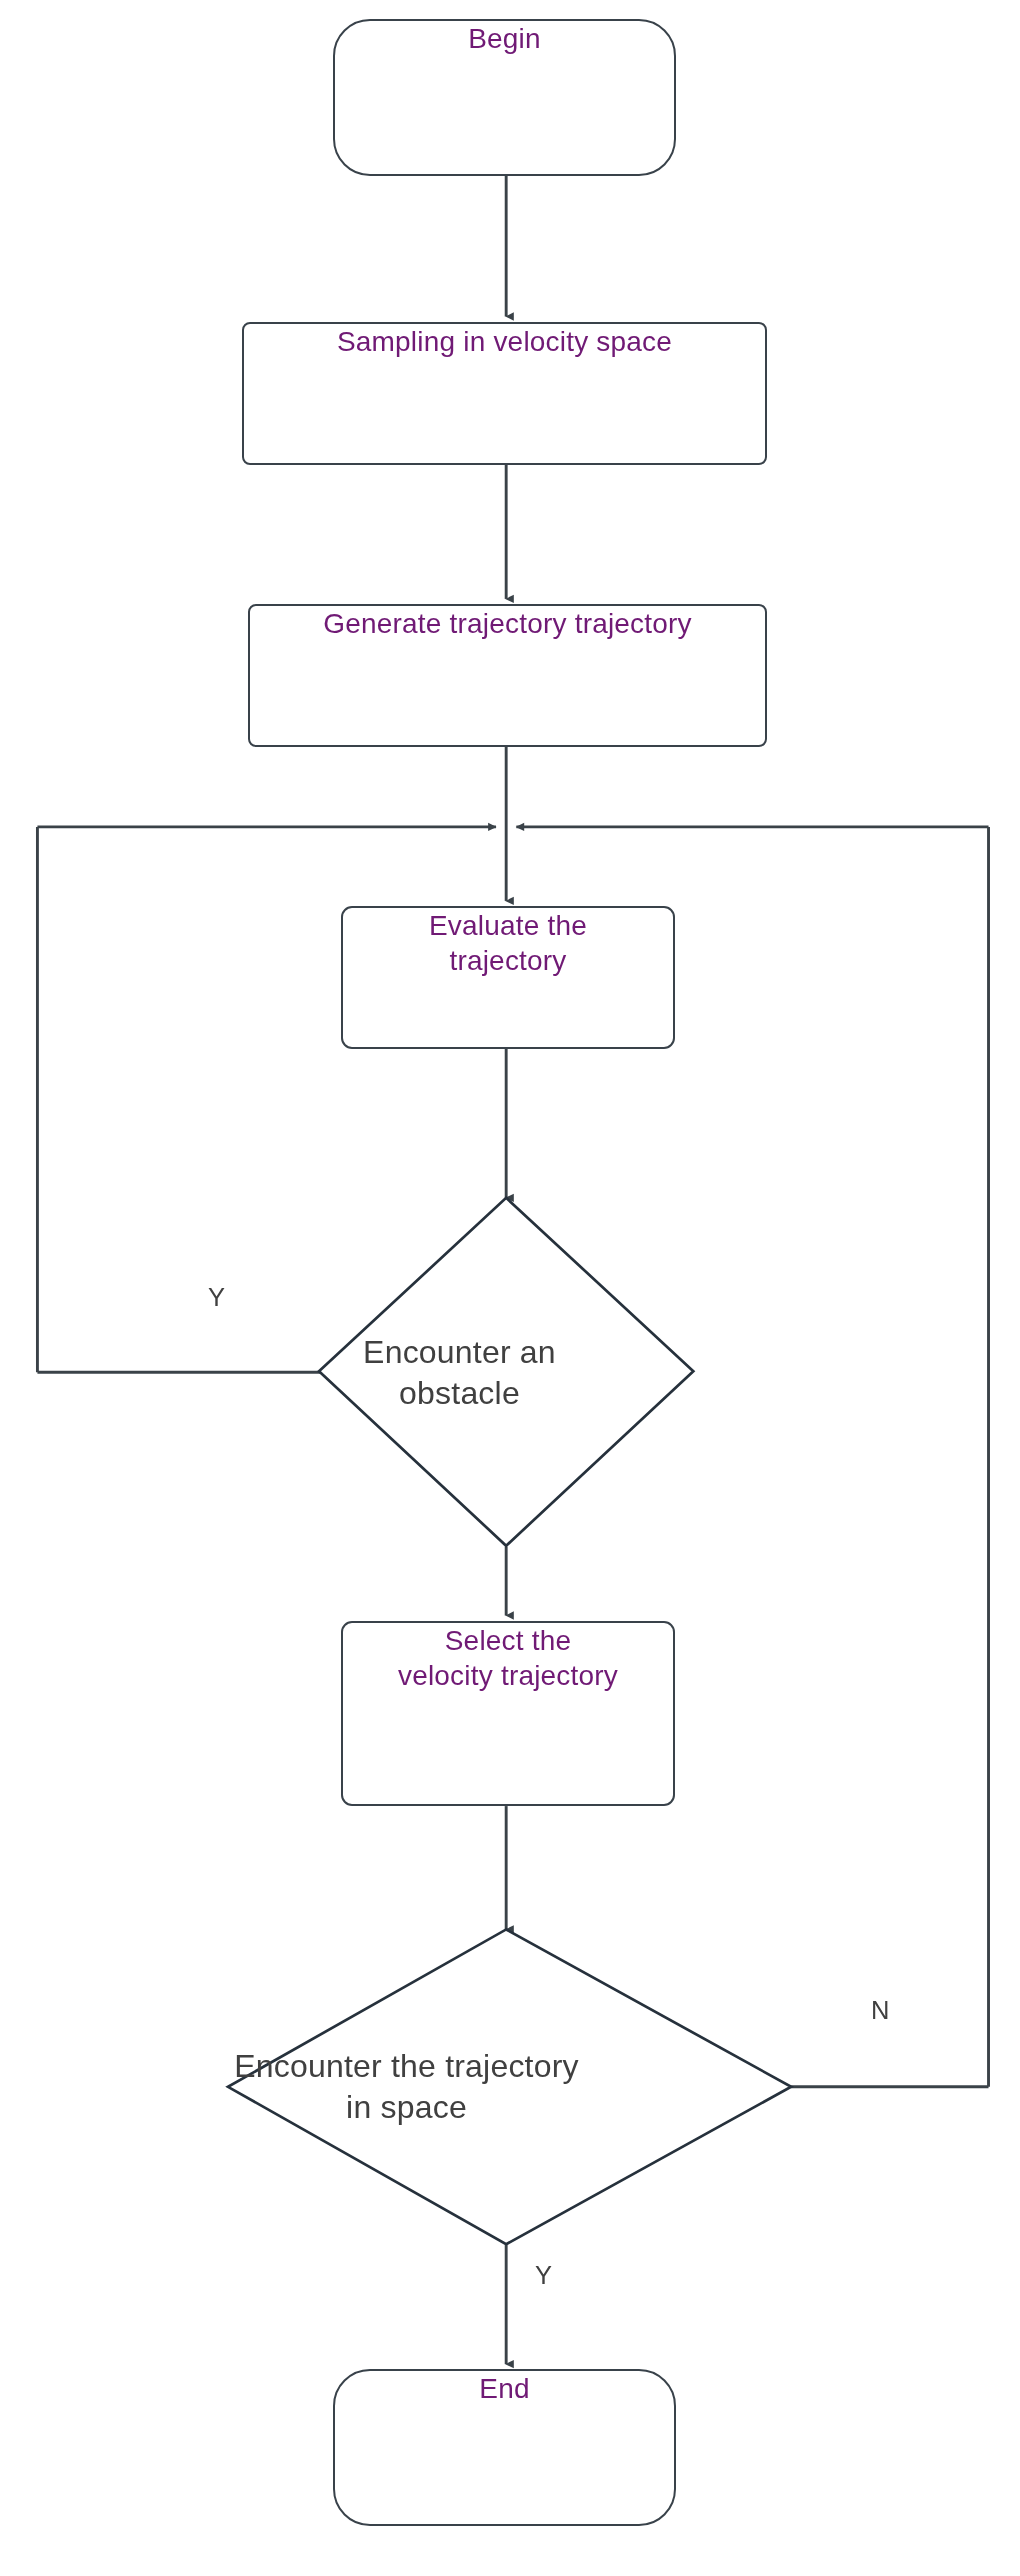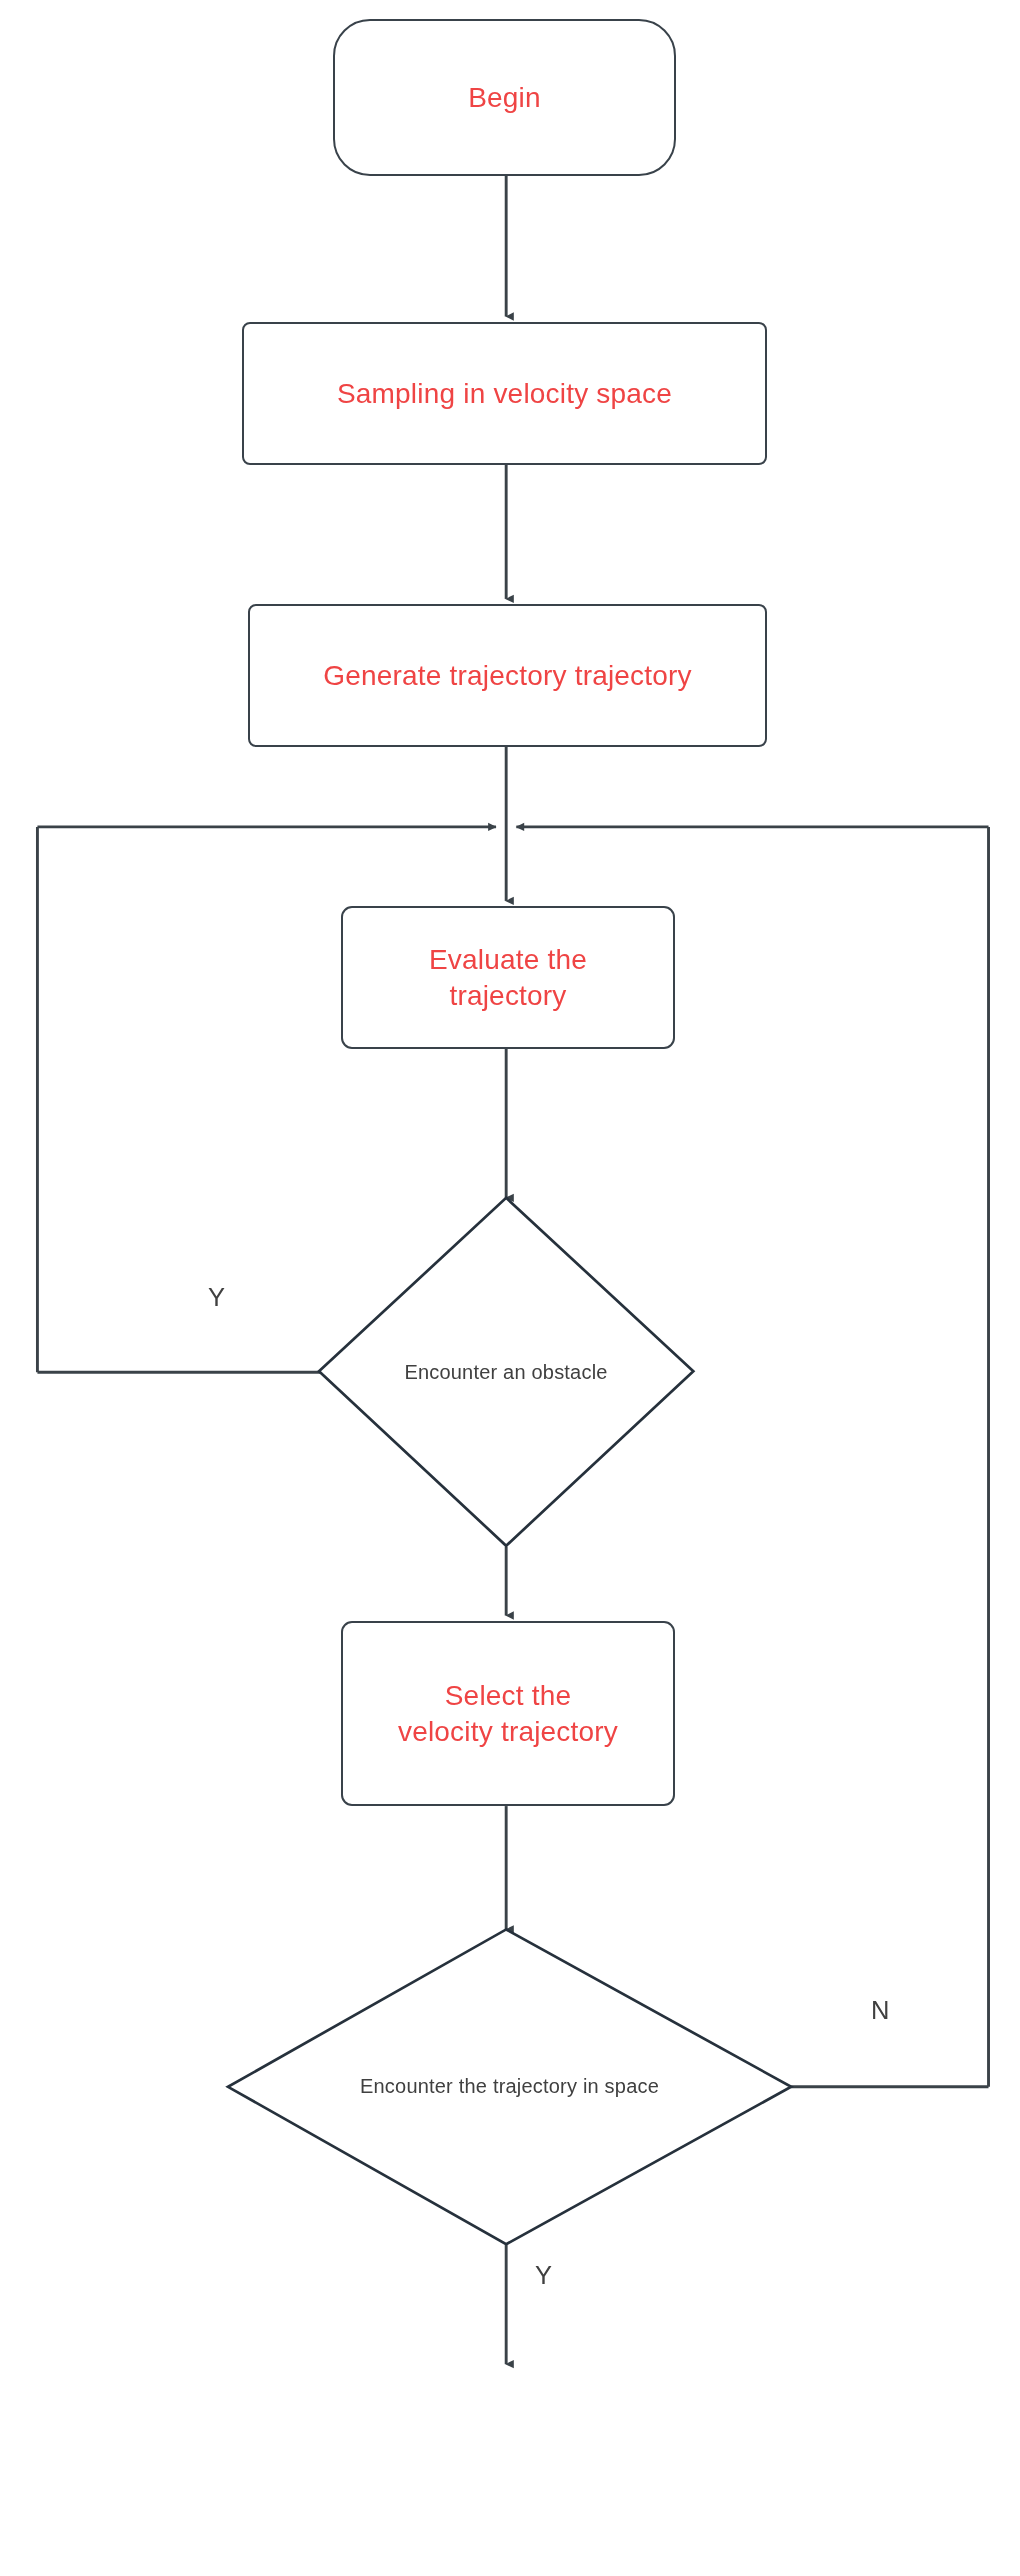--- a/index.html
+++ b/index.html
@@ -23,24 +23,24 @@
     left: 0;
     top: 0;
     width: 1020px;
     height: 2576px;
     pointer-events: none;
   }
   .node {
     position: absolute;
     box-sizing: border-box;
     display: flex;
-    align-items: center;
+    align-items: flex-start;
     justify-content: center;
     text-align: center;
-    color: #ef4444;
+    color: #701a75;
     font-size: 28px;
     line-height: 1.26;
     letter-spacing: 0.2px;
     background: #ffffff;
   }
   .terminal {
     border: 2.6px solid #39424a;
     border-radius: 37px;
   }
   .process-sharp {
@@ -48,24 +48,23 @@
     border-radius: 8px;
   }
   .process-round {
     border: 2.6px solid #39424a;
     border-radius: 11px;
   }
   .decision {
     position: absolute;
     display: flex;
     align-items: center;
-    justify-content: center;
     text-align: center;
     color: #404040;
-    font-size: 20px;
+    font-size: 32px;
     line-height: 1.26;
     letter-spacing: 0.2px;
     background: transparent;
     z-index: 3;
   }
   .decision .dtext {
     position: relative;
     z-index: 4;
     width: 281px;
     white-space: normal;
@@ -148,19 +147,22 @@
   </div>
 
   <div class="node process-round" style="left:341px; top:1621px; width:334px; height:185px; padding:0 54px;">
     <span>Select the velocity trajectory</span>
   </div>
 
   <div class="decision wide" style="left:228px; top:1929px; width:563px; height:315px;">
     <span class="dtext">Encounter the trajectory in space</span>
   </div>
 
+  <div class="node terminal" style="left:333px; top:2369px; width:343px; height:157px;">
+    <span>End</span>
+  </div>
 
   <div class="edge-label" style="left:208px; top:1285px;">Y</div>
   <div class="edge-label" style="left:871px; top:1998px;">N</div>
   <div class="edge-label" style="left:535px; top:2263px;">Y</div>
 
 </div>
 
 
 </body></html>

